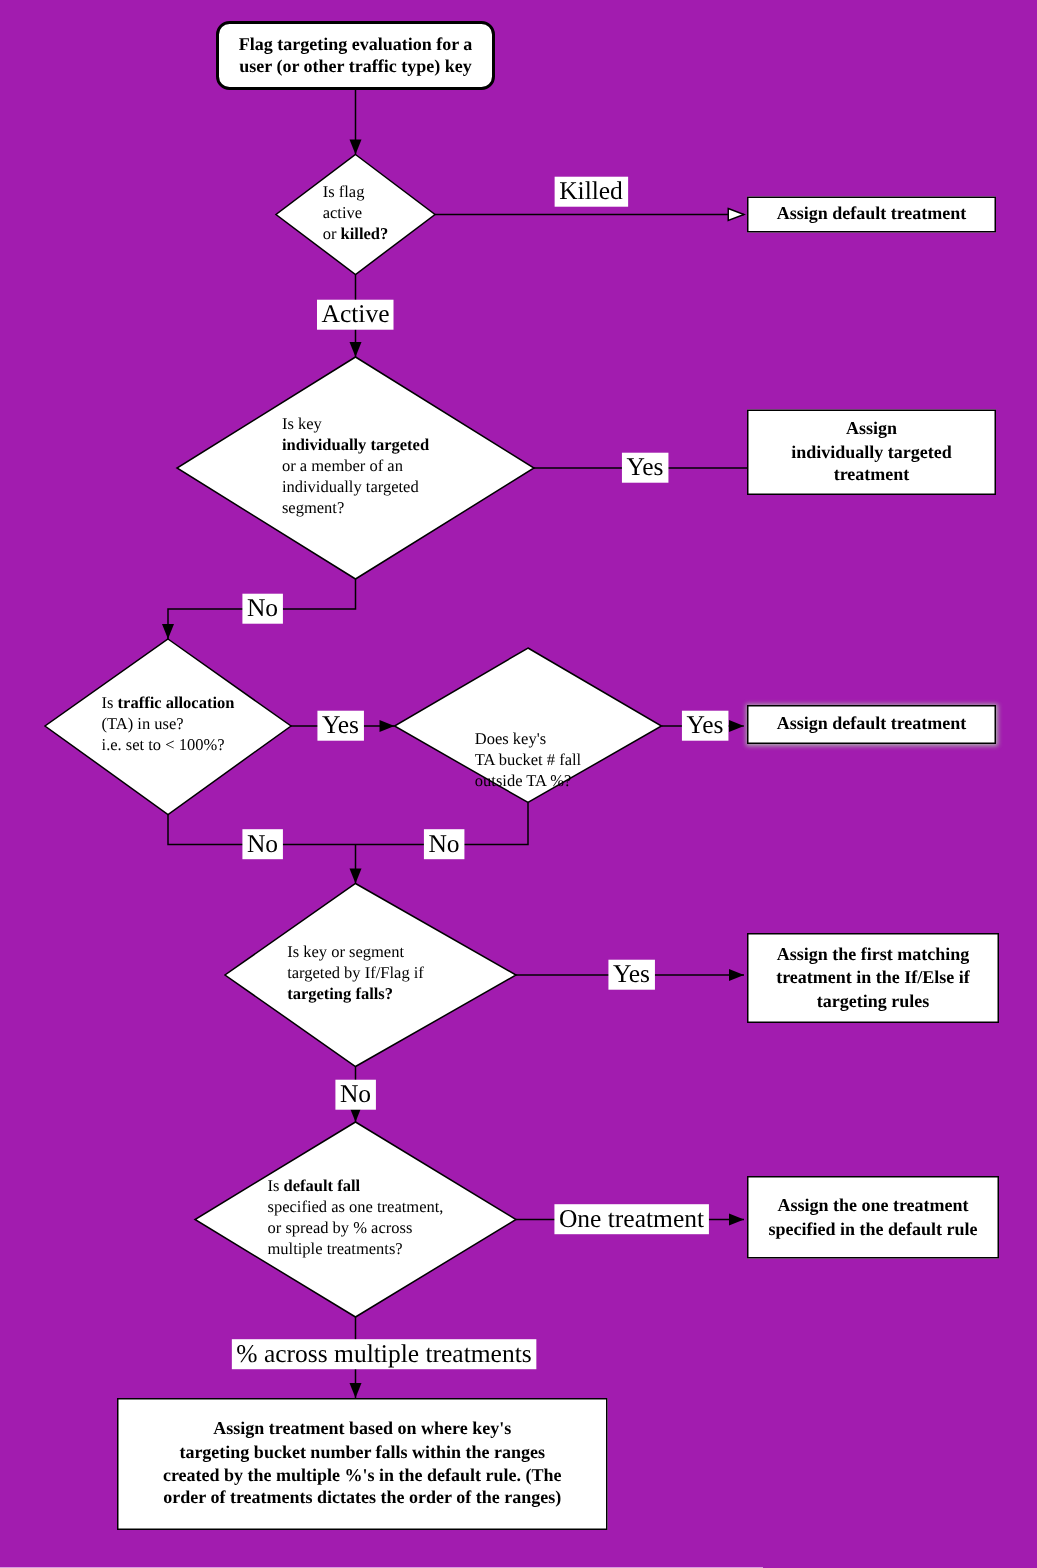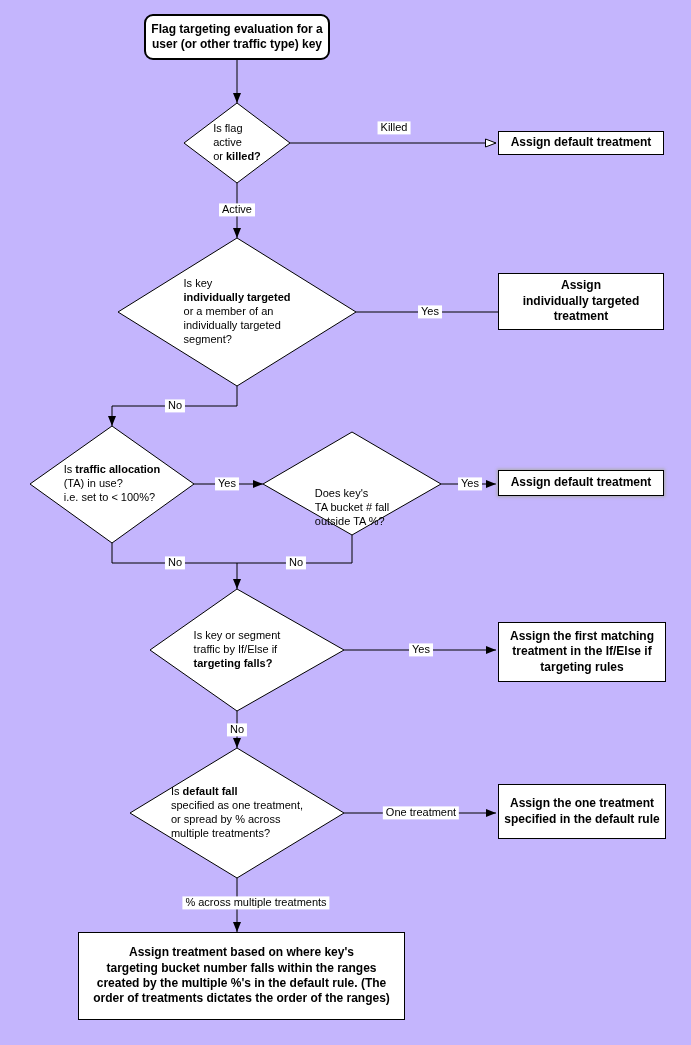--- a/index.html
+++ b/index.html
@@ -1,21 +1,21 @@
 <!DOCTYPE html>
 <html><head>
 <meta charset="utf-8">
 <style>
   html, body { margin: 0; padding: 0; background: #ffffff; }
   #canvas {
     position: relative;
     width: 691px;
     height: 1045px;
-    background: #c4b5fd;
-    font-family: Liberation Sans, sans-serif;
+    background: #a21caf;
+    font-family: Liberation Serif, serif;
     color: #000;
     overflow: hidden;
   }
   #connectors { position: absolute; left: 0; top: 0; }
   .box {
     position: absolute;
     background: #fff;
     border: 1px solid #000;
     display: flex;
     align-items: center;
@@ -35,21 +35,21 @@
     text-align: left;
     font-size: 11px;
     line-height: 1.27;
     white-space: pre-line;
   }
   .dtext .b, .b { font-weight: bold; }
   .elabel {
     position: absolute;
     transform: translate(-50%, -50%);
     background: #fff;
-    font-size: 11px;
+    font-size: 17px;
     line-height: 1.2;
     padding: 0 3px;
     white-space: nowrap;
   }
 </style>
 </head>
 <body>
 
 <div id="canvas">
 
@@ -124,21 +124,21 @@
 
   <div class="dtext" style="left:112px; top:484px;"><span>Is </span><span class="b">traffic allocation</span><span>
 (TA) in use?
 i.e. set to &lt; 100%?</span></div>
 
   <div class="dtext" style="left:352px; top:484px;margin-top:24px;"><span>Does key's
 TA bucket # fall
 outside TA %?</span></div>
 
   <div class="dtext" style="left:237px; top:650px;"><span>Is key or segment
-traffic by If/Else if
+targeted by If/Flag if
 </span><span class="b">targeting falls?</span></div>
 
   <div class="dtext" style="left:237px; top:813px;"><span>Is </span><span class="b">default fall</span><span>
 specified as one treatment,
 or spread by % across
 multiple treatments?</span></div>
 
   <div class="elabel" style="left:394px; top:128px;">Killed</div>
   <div class="elabel" style="left:237px; top:210px;">Active</div>
   <div class="elabel" style="left:430px; top:312px;">Yes</div>

